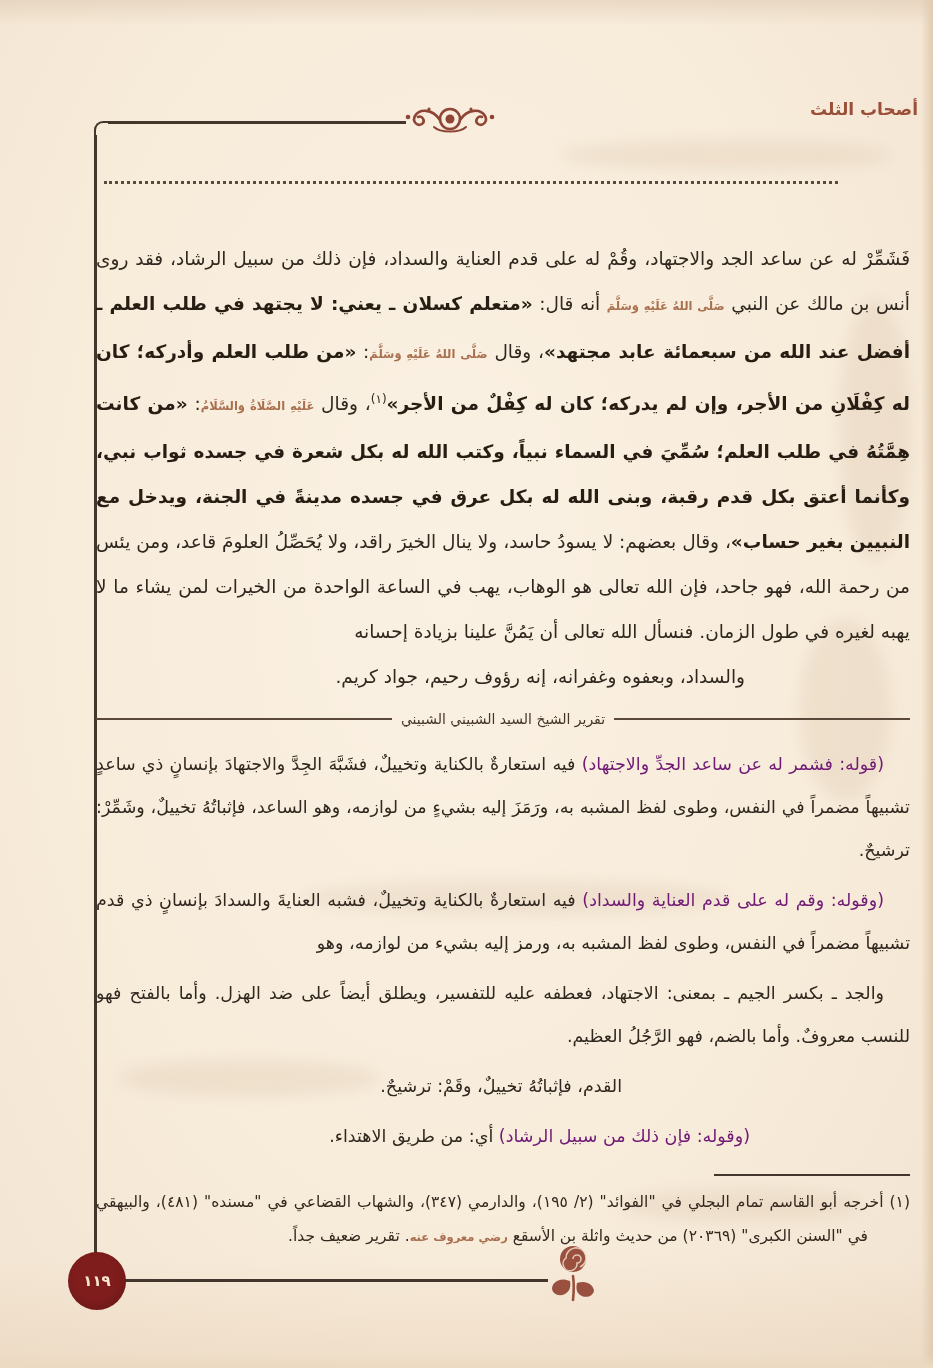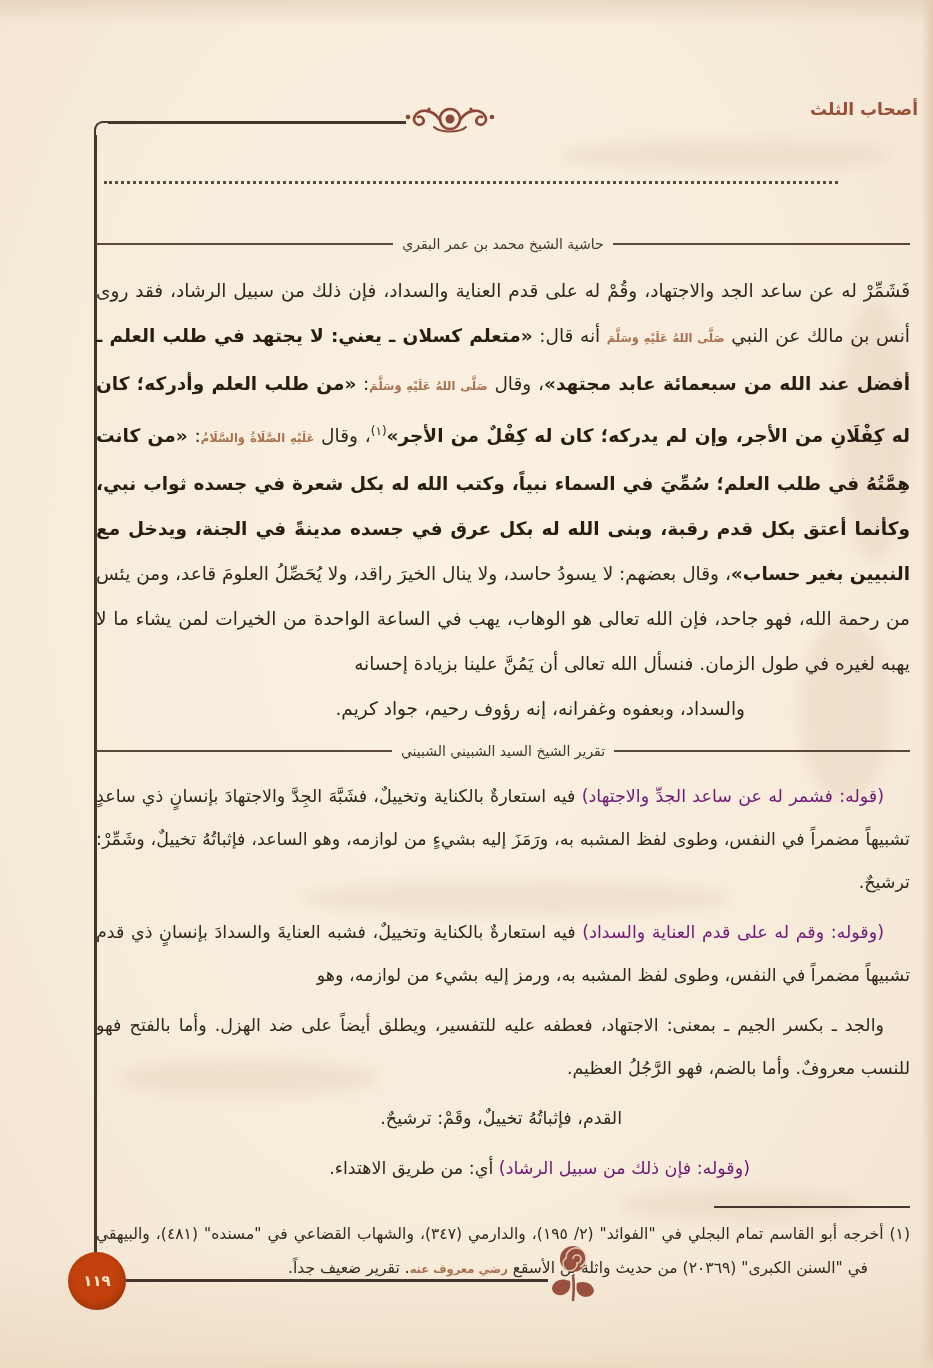--- a/index.html
+++ b/index.html
@@ -26,21 +26,21 @@
   .frame-corner{position:absolute;left:94px;top:121px;width:16px;height:16px;
     border-left:2.5px solid #43362c;border-top:2.5px solid #43362c;border-top-left-radius:9px;}
   .frame-top{position:absolute;left:108px;top:121px;width:298px;height:2.5px;background:#43362c;}
   .frame-left{position:absolute;left:94px;top:135px;width:2.5px;height:1120px;background:#43362c;}
   .frame-bottom{position:absolute;left:123px;top:1279px;width:425px;height:2.5px;background:#43362c;}
 
   .ornament{position:absolute;left:402px;top:100px;width:96px;height:42px;}
   .rose{position:absolute;left:549px;top:1243px;width:48px;height:60px;}
 
   .page-num{position:absolute;left:68px;top:1252px;width:58px;height:58px;border-radius:50%;
-    background:#c2410c;color:#f8e7cf;display:flex;align-items:center;justify-content:center;
+    background:#7f1d1d;color:#f8e7cf;display:flex;align-items:center;justify-content:center;
     font-size:15px;font-weight:bold;box-shadow:inset -2px -4px 7px rgba(60,20,10,.25);}
 
   .dotted{position:absolute;left:104px;top:181px;width:734px;height:0;border-top:3.5px dotted #574a3e;}
 
   
   .content{position:absolute;top:236px;right:23px;left:96px;}
 
   .divider{display:flex;align-items:center;margin:12px 0 16px;}
   .divider .ln{flex:1;height:1.5px;background:#5a483a;}
   .divider .lbl{font-size:14px;color:#453628;padding:0 9px;white-space:nowrap;}
@@ -98,25 +98,20 @@
   <circle cx="6" cy="17" r="2.3" fill="#8e4535"></circle>
   <circle cx="90" cy="17" r="2.3" fill="#8e4535"></circle>
   <circle cx="27" cy="9" r="1.6" fill="#8e4535"></circle>
   <circle cx="69" cy="9" r="1.6" fill="#8e4535"></circle>
 </svg>
 
 <div class="dotted"></div>
 
 <div class="content">
 
-  <div class="divider first">
-    <span class="ln"></span>
-    <span class="lbl">حاشية الشيخ محمد بن عمر البقري</span>
-    <span class="ln"></span>
-  </div>
 
   <div class="matn">
     <p class="m-body"><span class="seg-n">فَشَمِّرْ له عن ساعد الجد والاجتهاد، وقُمْ له على قدم العناية والسداد، فإن ذلك من سبيل الرشاد، فقد روى أنس بن مالك عن النبي </span><span class="seg-h">صَلَّى اللهُ عَلَيْهِ وَسَلَّمَ</span><span class="seg-n"> أنه قال: </span><span class="seg-b">«متعلم كسلان ـ يعني: لا يجتهد في طلب العلم ـ أفضل عند الله من سبعمائة عابد مجتهد»</span><span class="seg-n">، وقال </span><span class="seg-h">صَلَّى اللهُ عَلَيْهِ وَسَلَّمَ</span><span class="seg-n">: </span><span class="seg-b">«من طلب العلم وأدركه؛ كان له كِفْلَانِ من الأجر، وإن لم يدركه؛ كان له كِفْلٌ من الأجر»</span><span class="seg-f">(١)</span><span class="seg-n">، وقال </span><span class="seg-h">عَلَيْهِ الصَّلَاةُ وَالسَّلَامُ</span><span class="seg-n">: </span><span class="seg-b">«من كانت هِمَّتُهُ في طلب العلم؛ سُمِّيَ في السماء نبياً، وكتب الله له بكل شعرة في جسده ثواب نبي، وكأنما أعتق بكل قدم رقبة، وبنى الله له بكل عرق في جسده مدينةً في الجنة، ويدخل مع النبيين بغير حساب»</span><span class="seg-n">، وقال بعضهم: لا يسودُ حاسد، ولا ينال الخيرَ راقد، ولا يُحَصِّلُ العلومَ قاعد، ومن يئس من رحمة الله، فهو جاحد، فإن الله تعالى هو الوهاب، يهب في الساعة الواحدة من الخيرات لمن يشاء ما لا يهبه لغيره في طول الزمان. فنسأل الله تعالى أن يَمُنَّ علينا بزيادة إحسانه</span></p>
     <p class="m-last"><span class="seg-n">والسداد، وبعفوه وغفرانه، إنه رؤوف رحيم، جواد كريم.</span></p>
   </div>
 
   <div class="divider">
     <span class="ln"></span>
     <span class="lbl">تقرير الشيخ السيد الشبيني الشبيني</span>
     <span class="ln"></span>

